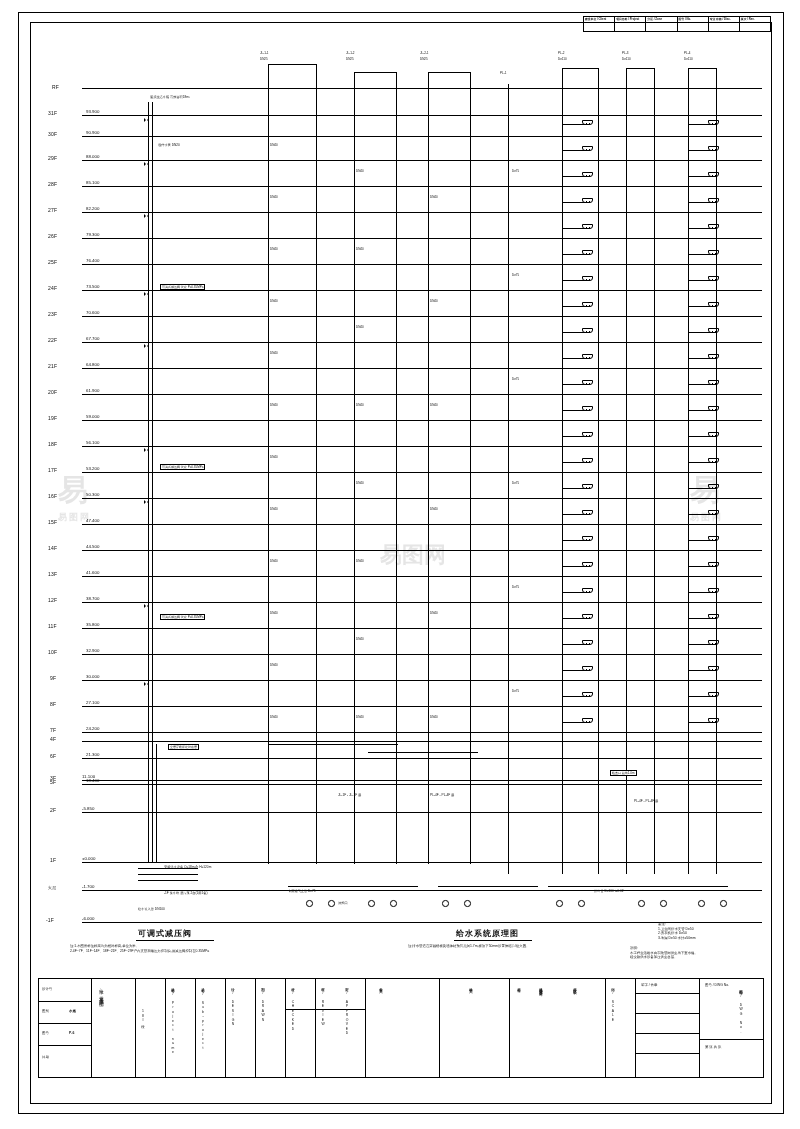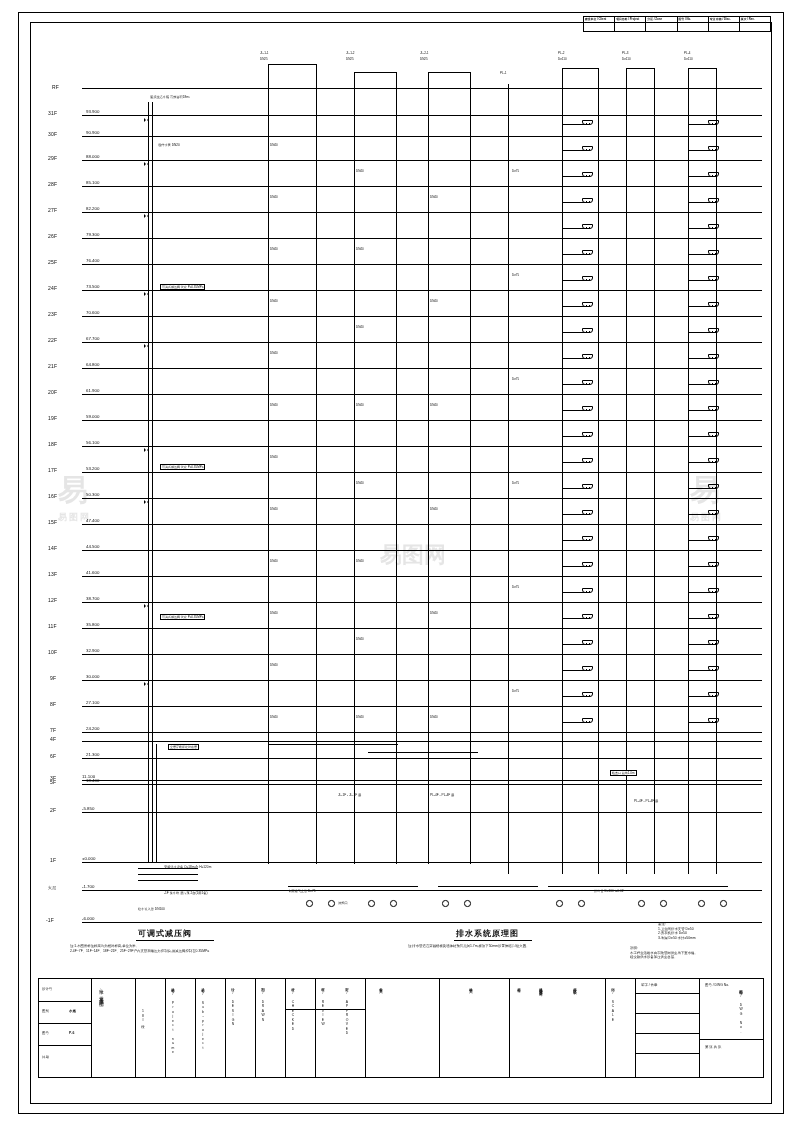--- a/index.html
+++ b/index.html
@@ -634,21 +634,21 @@
     <div class="note" style="left:620px;top:878px;">备注:
 1.卫生间排水支管 De50
 2.洗衣机排水 De50
 3.地漏 De50 水封≥50mm</div>
     <div class="note" style="left:592px;top:902px;">说明:
 本工程生活给水由市政管网供至地下室水箱,
 经变频供水设备加压供至各层。</div>
 
     <div class="dtitle" style="left:100px;top:884px;">可调式减压阀</div>
     <div class="dtitle-ul" style="left:98px;top:896px;width:78px;"></div>
-    <div class="dtitle" style="left:418px;top:884px;">排水系统原理图</div>
+    <div class="dtitle" style="left:418px;top:884px;">给水系统原理图</div>
     <div class="dtitle-ul" style="left:416px;top:896px;width:78px;"></div>
 
     <div class="note" style="left:32px;top:900px;">注:1.本图所标注标高均为相对标高,单位为米。
 2.4F~7F、11F~14F、18F~21F、25F~29F户内支管末端压力控制值,用减压阀控制在0.35MPa</div>
     <div class="note" style="left:370px;top:900px;">注:排水管道在穿越楼板及墙体处预留孔洞1.7m,板顶下50mm设置伸缩节/阻火圈。</div>
 
   </div>
 
   <div class="tb">
     <div class="tbv" style="left:52px;"></div>

